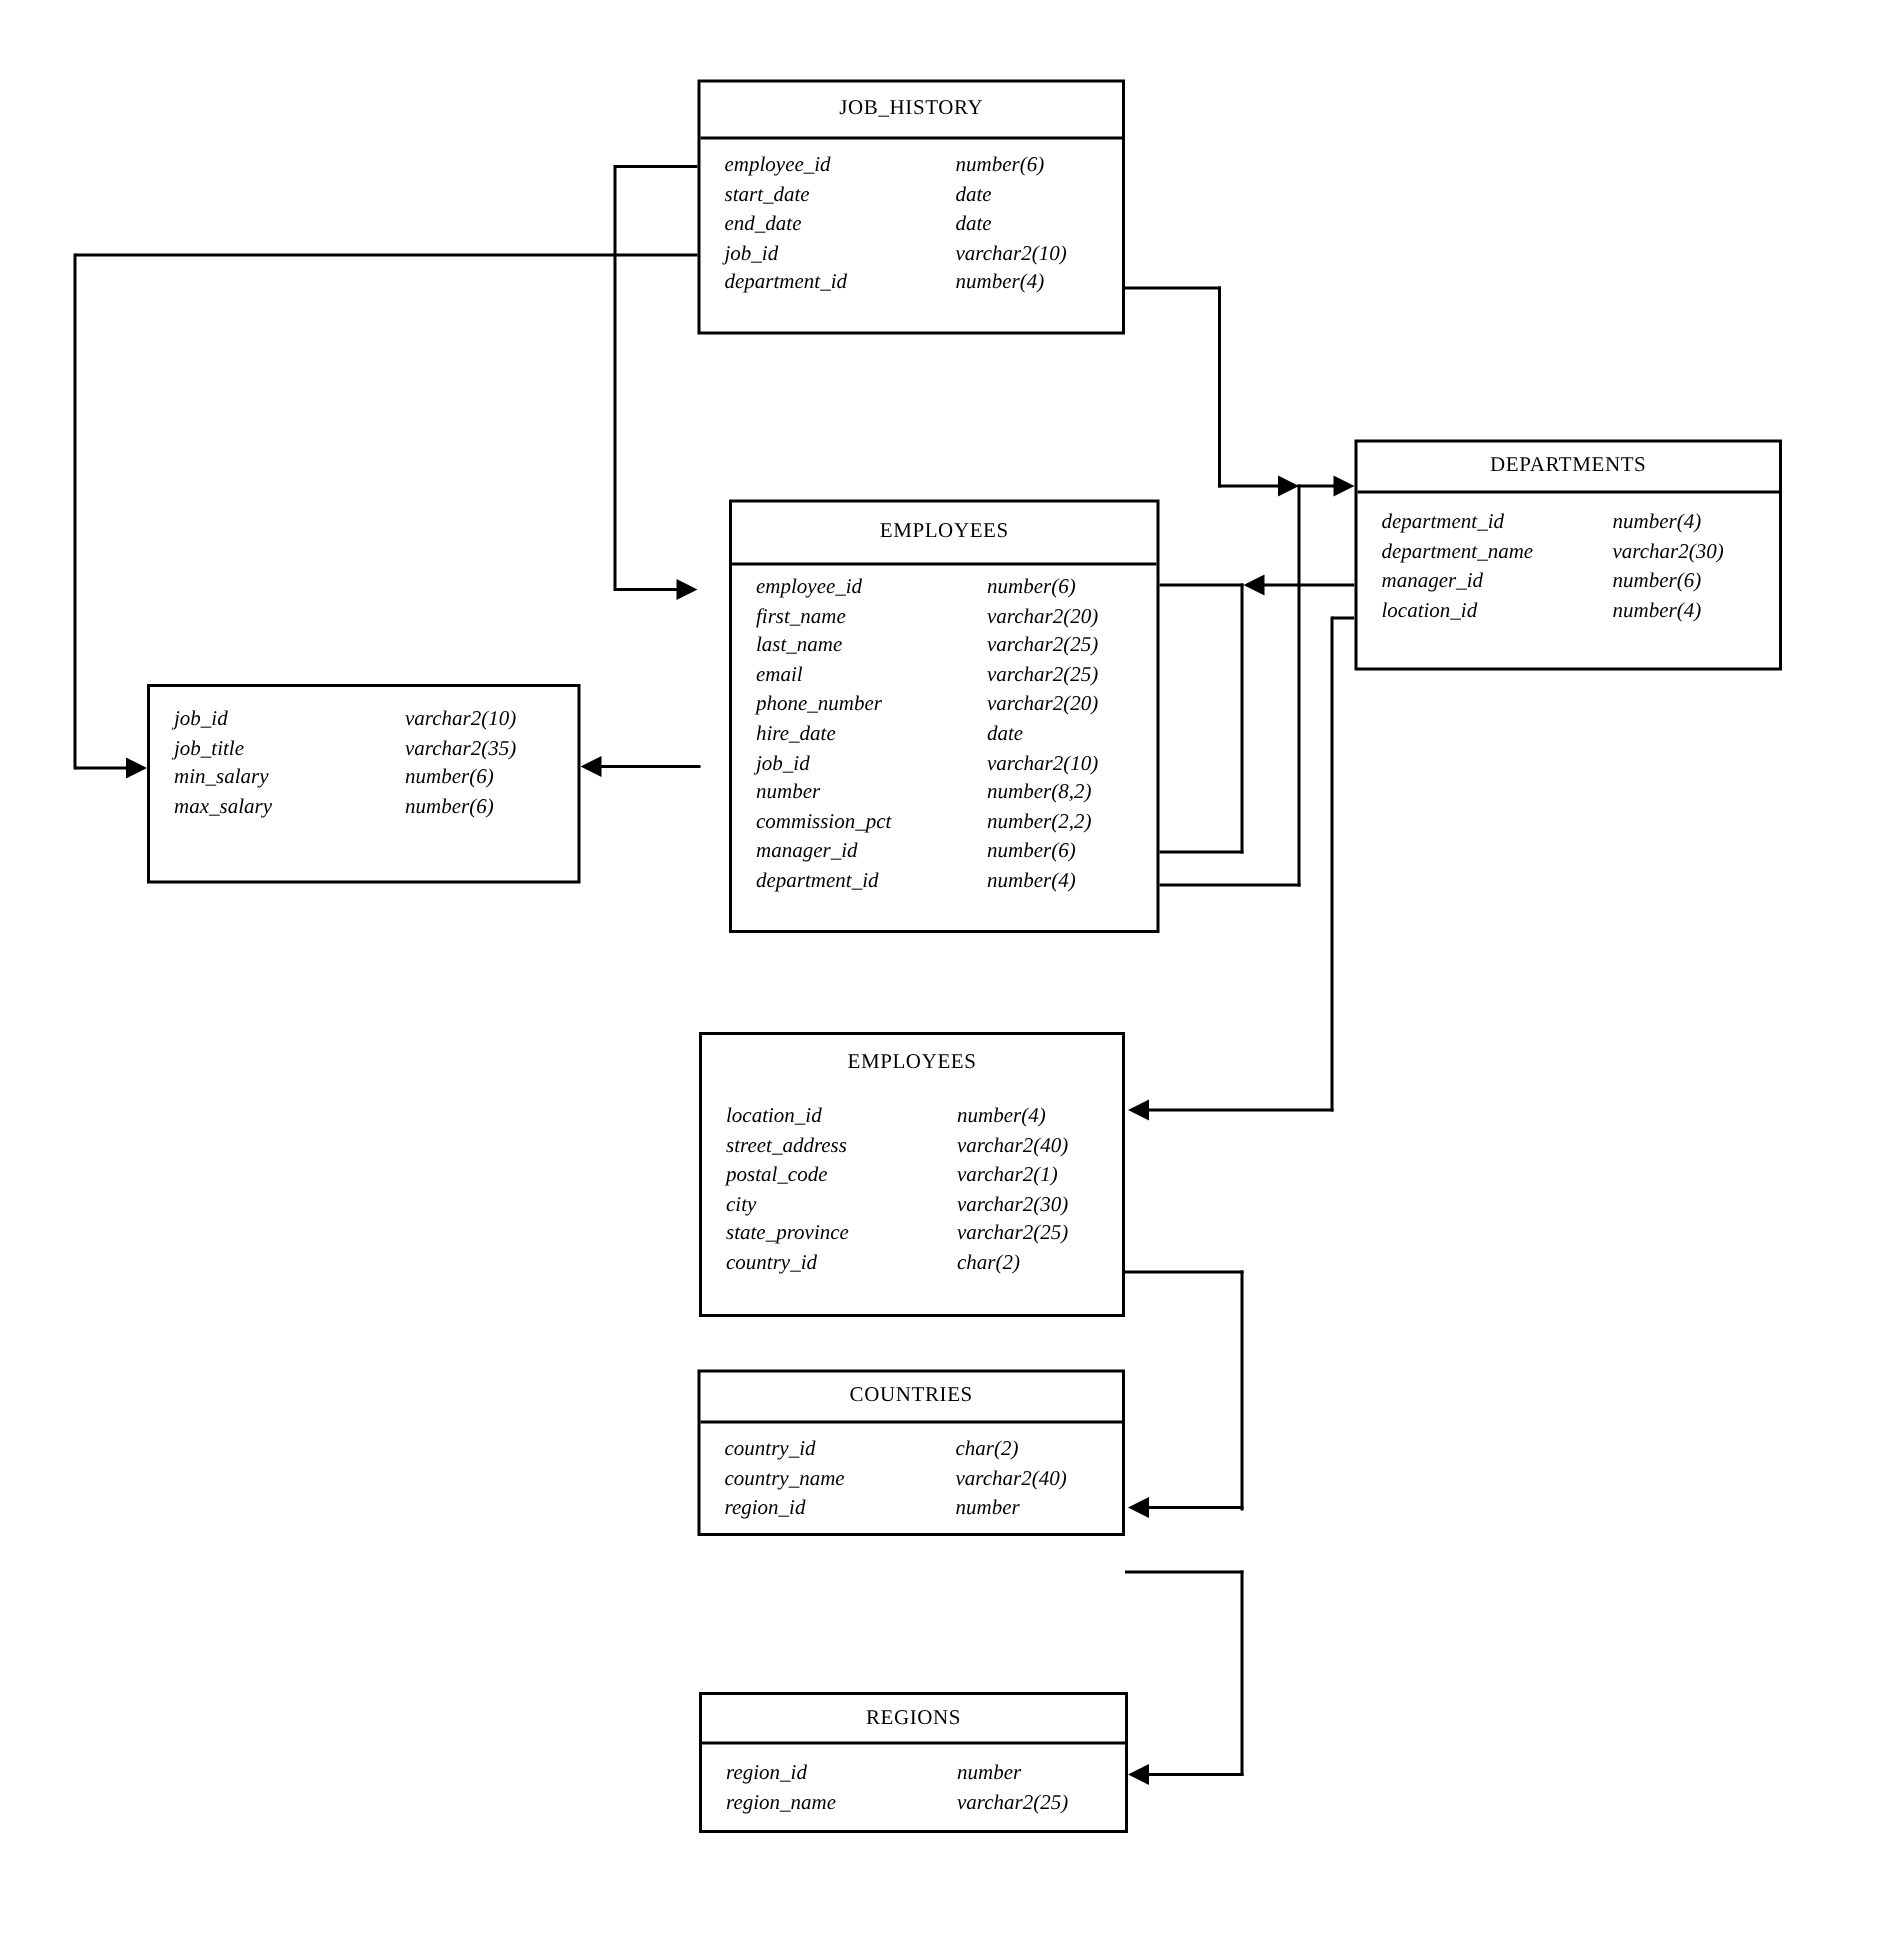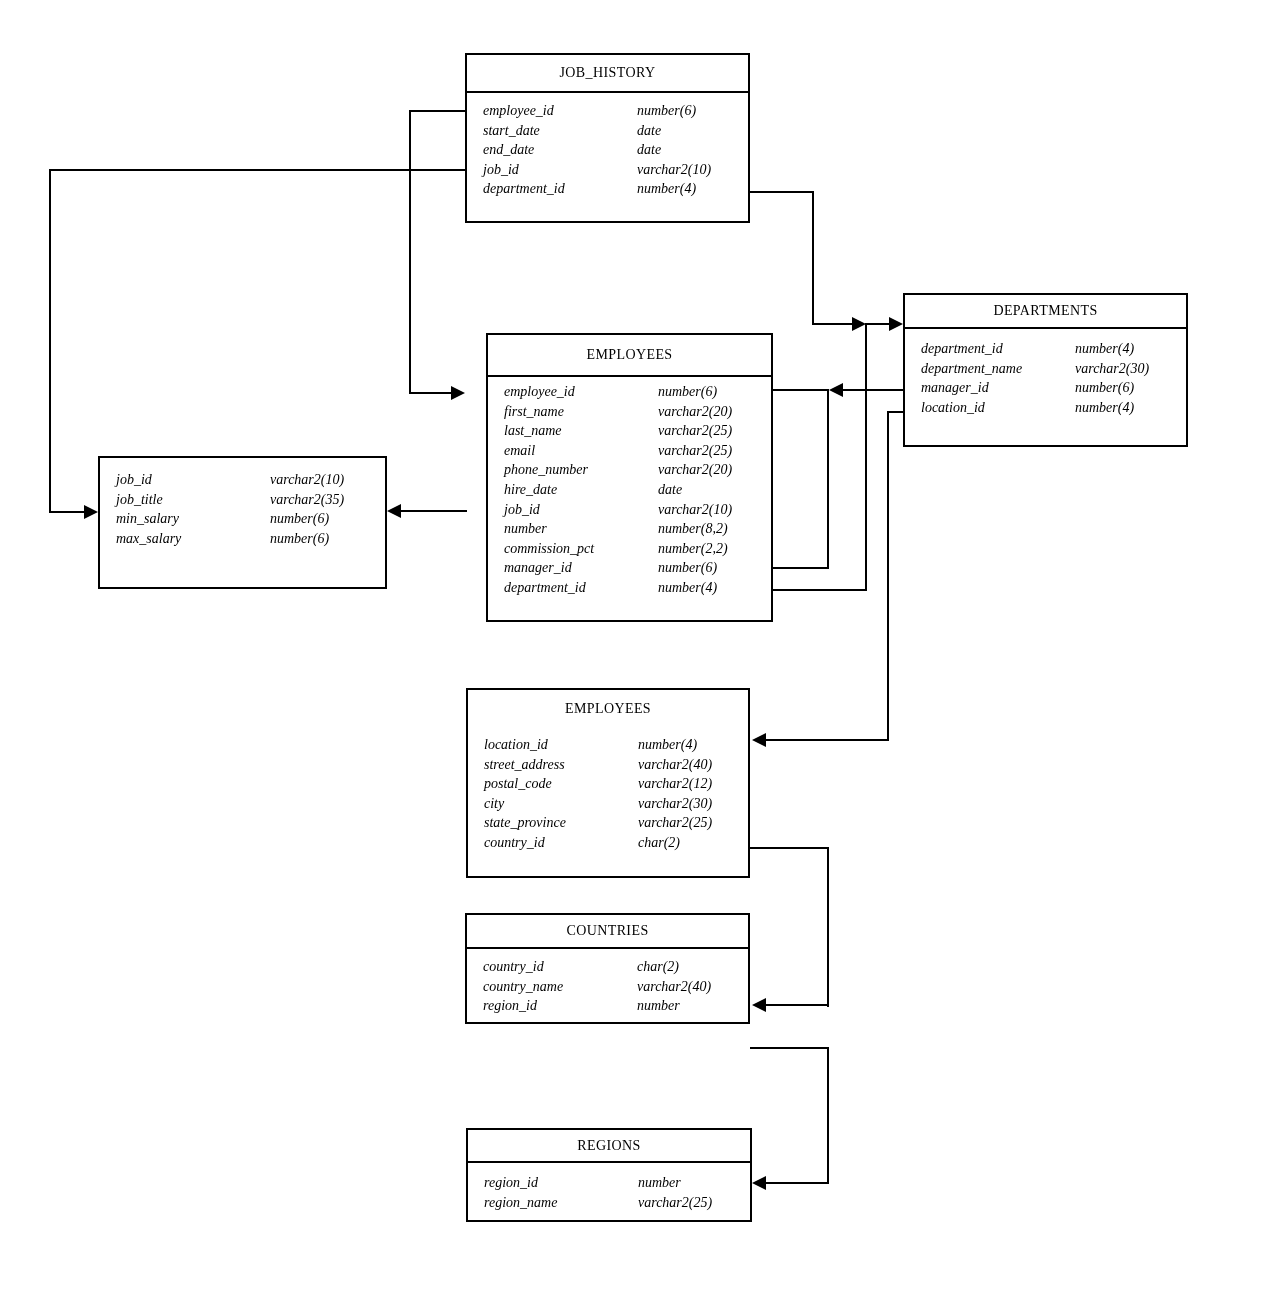--- a/index.html
+++ b/index.html
@@ -157,21 +157,21 @@
         <div class="row"><span>min_salary</span><span class="t">number(6)</span></div>
         <div class="row"><span>max_salary</span><span class="t">number(6)</span></div>
       </div>
   </div>
 
   <div class="tbl no-div" style="left:466px;top:688px;width:284px;height:190px">
     <div class="hdr" style="height:38px">EMPLOYEES</div>
     <div class="cols" style="padding-top:7px">
         <div class="row"><span>location_id</span><span class="t">number(4)</span></div>
         <div class="row"><span>street_address</span><span class="t">varchar2(40)</span></div>
-        <div class="row"><span>postal_code</span><span class="t">varchar2(12)</span></div>
+        <div class="row"><span>postal_code</span><span class="t">varchar2(1)</span></div>
         <div class="row"><span>city</span><span class="t">varchar2(30)</span></div>
         <div class="row"><span>state_province</span><span class="t">varchar2(25)</span></div>
         <div class="row"><span>country_id</span><span class="t">char(2)</span></div>
       </div>
   </div>
 
   <div class="tbl" style="left:465px;top:913px;width:285px;height:111px">
     <div class="hdr" style="height:34px">COUNTRIES</div>
     <div class="cols" style="padding-top:8px">
         <div class="row"><span>country_id</span><span class="t">char(2)</span></div>

